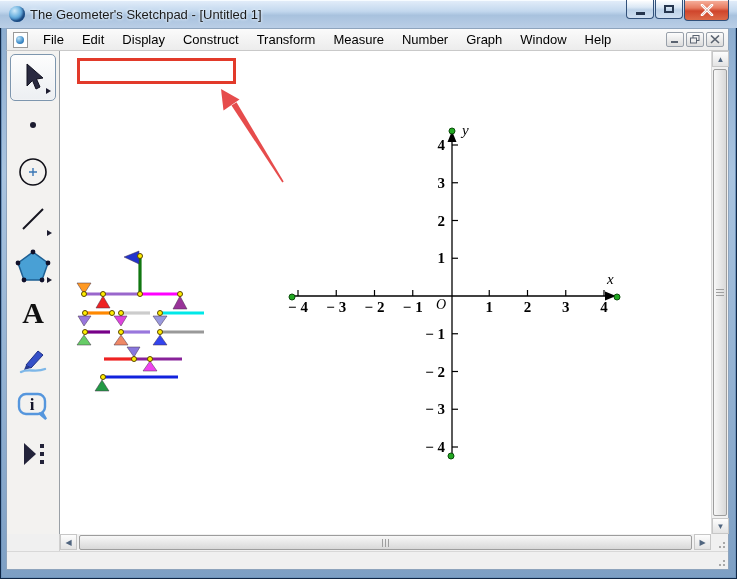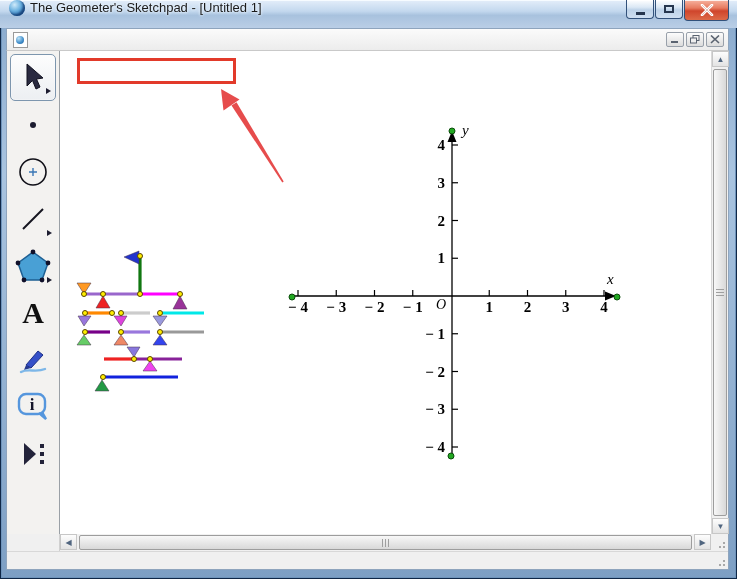--- a/index.html
+++ b/index.html
@@ -5,21 +5,21 @@
   * { margin:0; padding:0; box-sizing:border-box; }
   html,body { width:737px; height:579px; font-family:"Liberation Sans", sans-serif; }
 
   .window { position:relative; width:737px; height:579px;
     background:linear-gradient(180deg,#87a8cc 0%,#a9c4e0 30%,#7d9fc4 100%);
     box-shadow: inset 0 0 0 1px #0f2747, inset 0 0 0 2px #6f94bb; overflow:hidden; }
 
   
   .titlebar { position:absolute; left:0; top:0; right:0; height:28px;
     background:linear-gradient(180deg,#e4eefa 0%,#c3d8ee 40%,#a8c2de 55%,#bacee6 100%);
-    display:flex; align-items:flex-start; box-shadow: inset 0 1px 0 #f6fbff; }
+    display:flex; align-items:center; box-shadow: inset 0 1px 0 #f6fbff; }
   .app-icon { width:16px; height:16px; margin:0 5px 0 9px; border-radius:50%;
     background:radial-gradient(circle at 35% 30%, #cfeafa 0%, #6db2e0 40%, #1f63a8 80%, #123d70 100%);
     box-shadow: inset -2px -2px 2px rgba(10,40,90,.6); }
   .title-text { font-size:13px; color:#1a1a1a; text-shadow:0 0 3px #eaf3fc, 0 0 3px #eaf3fc; }
   .win-buttons { position:absolute; right:8px; top:0; display:flex; }
   .win-btn { height:19px; display:flex; align-items:center; justify-content:center;
     border:1px solid #32517a; border-top:none; border-radius:0 0 4px 4px; margin-left:1px;
     background:linear-gradient(180deg,#ffffff 0%,#dbe8f5 40%,#bdd2e8 55%,#cfdff1 100%);
     box-shadow: inset 0 1px 0 rgba(255,255,255,.8); cursor:default; }
   .win-btn.min, .win-btn.max { width:28px; }
@@ -109,20 +109,32 @@
         <svg width="14" height="12" viewBox="0 0 14 12">
           <path d="M2,1 L12,11 M12,1 L2,11" stroke="#ffffff" stroke-width="2.6" stroke-linecap="round" style="filter:none"></path>
           <path d="M2,1 L12,11 M12,1 L2,11" stroke="#7e1a0e" stroke-width="1" opacity="0.25"></path>
         </svg>
       </div>
     </div>
   </div>
 
   <div class="menubar">
     <div class="doc-icon"></div>
+    <div class="menu-items">
+        <span class="menu-item">File</span>
+        <span class="menu-item">Edit</span>
+        <span class="menu-item">Display</span>
+        <span class="menu-item">Construct</span>
+        <span class="menu-item">Transform</span>
+        <span class="menu-item">Measure</span>
+        <span class="menu-item">Number</span>
+        <span class="menu-item">Graph</span>
+        <span class="menu-item">Window</span>
+        <span class="menu-item">Help</span>
+      </div>
     <div class="mdi-buttons">
       <div class="mdi-btn">
         <svg width="10" height="9">
             <rect x="1" y="6" width="7" height="2" fill="#5a6370"></rect>
           </svg>
       </div>
       <div class="mdi-btn">
         <svg width="10" height="9">
           <rect x="3" y="0.5" width="6" height="5" fill="none" stroke="#5a6370"></rect>
           <rect x="0.5" y="3" width="6" height="5" fill="#eee" stroke="#5a6370"></rect>

